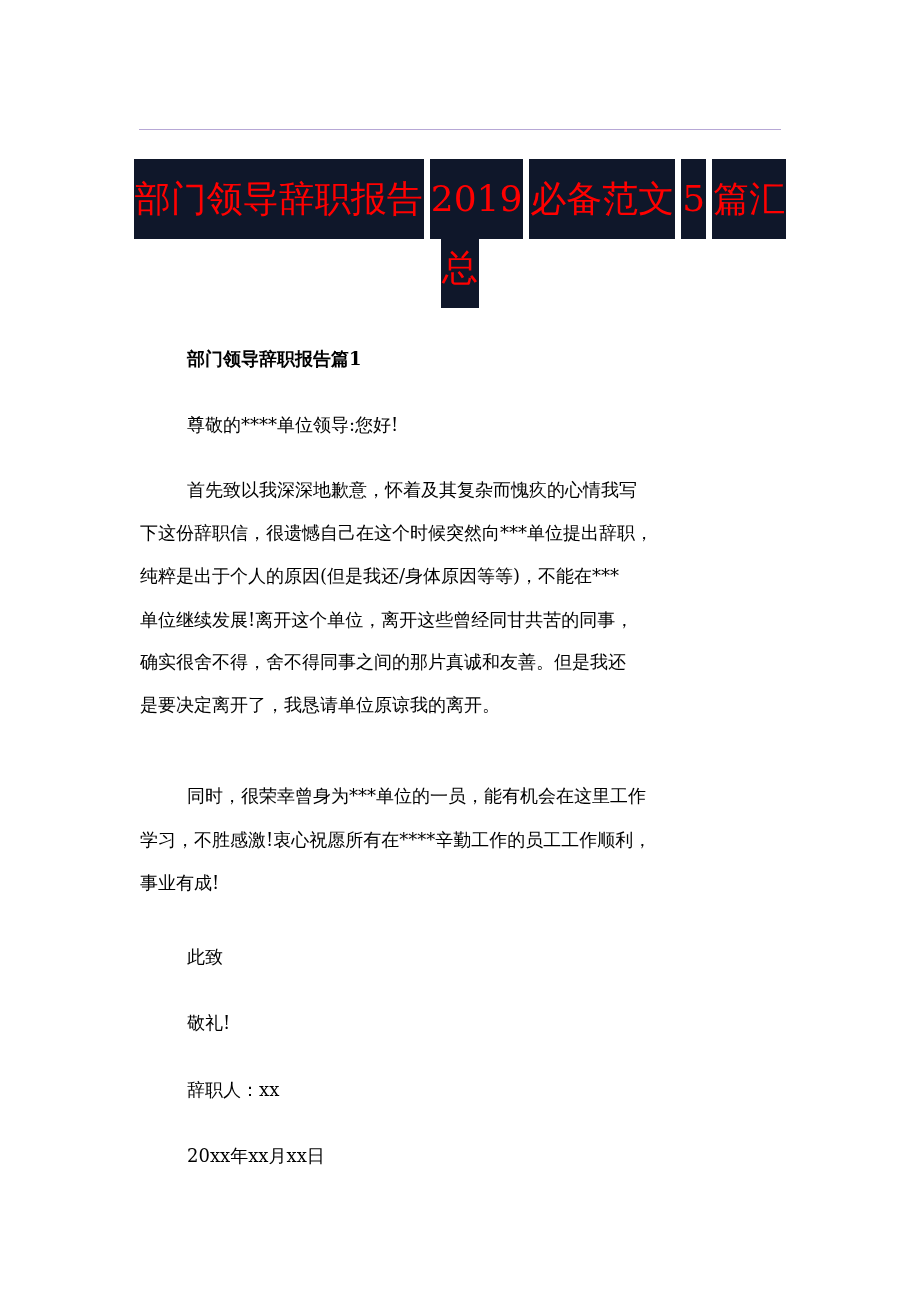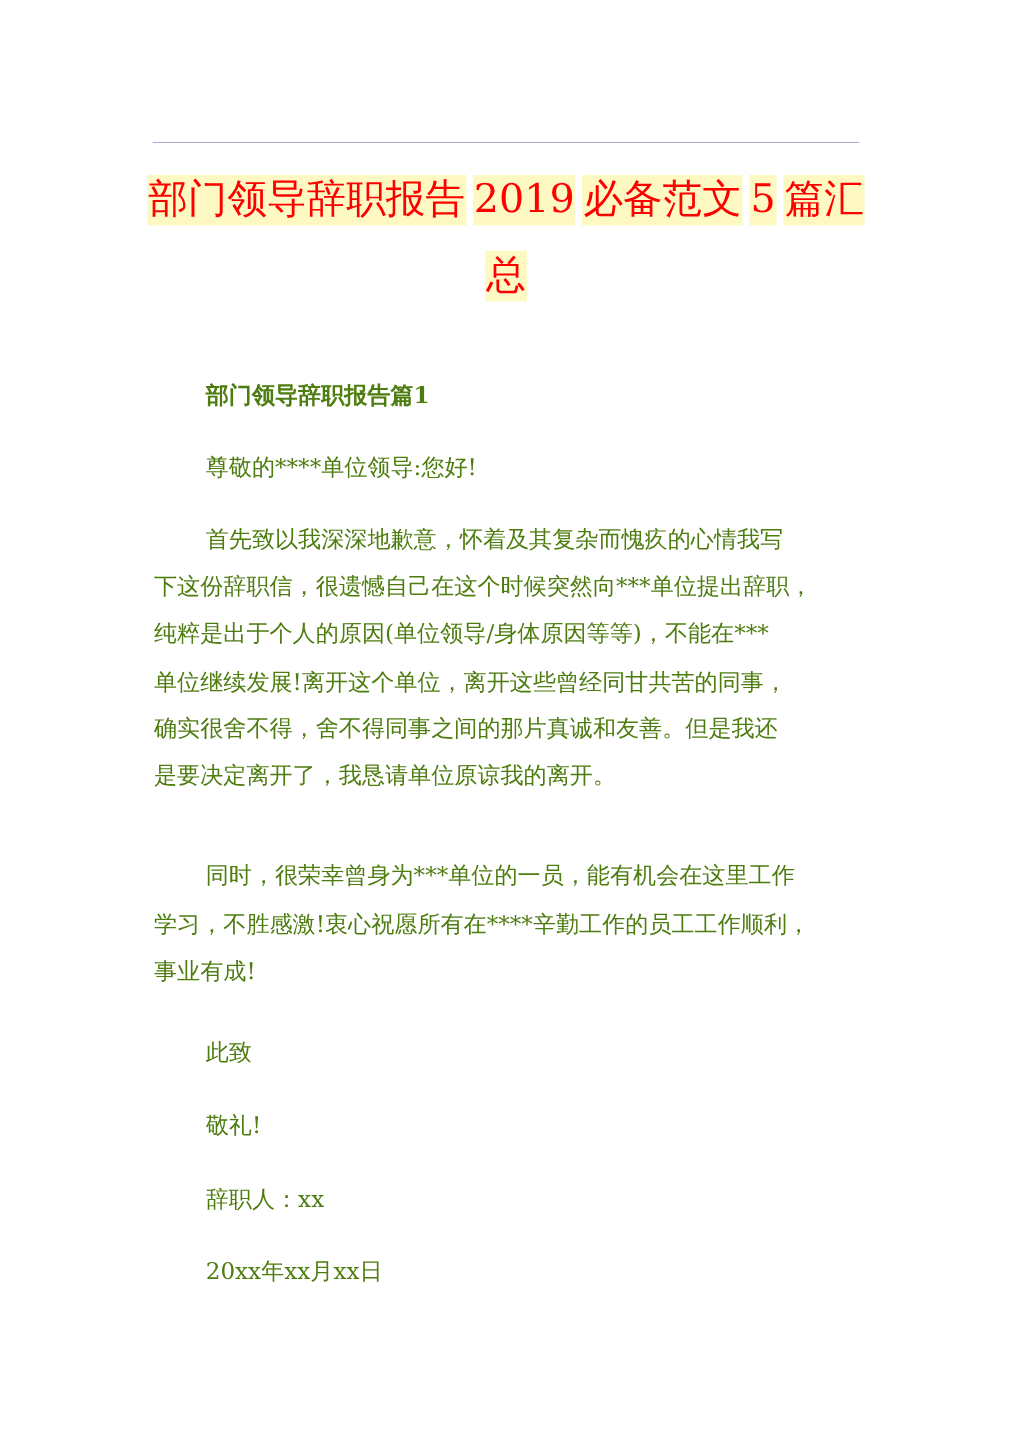--- a/index.html
+++ b/index.html
@@ -28,36 +28,36 @@
       left: 0;
       width: 920px;
       text-align: center;
       font-size: 36px;
       line-height: 46px;
       color: #ff0000;
       white-space: nowrap;
     }
     .title-line .hl {
       display: inline-block;
-      background: #fef9c3;
-      padding: 0 1px;
+      background: #0f172a;
+      padding: 17px 1px;
       margin: 0 3px;
       height: 46px;
       line-height: 46px;
     }
     .title-1 { top: 159px; }
     .title-2 { top: 228px; }
 
     .line {
       position: absolute;
       left: 140px;
-      font-size: 21px;
+      font-size: 18px;
       line-height: 28px;
       white-space: nowrap;
-      color: #4d7c0f;
+      color: #000000;
     }
     .indent { left: 187px; }
     .heading { font-weight: bold; }
   </style>
 </head>
 <body>
 
 <div>
 
   <div class="rule"></div>
@@ -69,21 +69,21 @@
     <span class="hl">总</span>
   </div>
 
   <div class="line indent heading" style="top:345px;">部门领导辞职报告篇1</div>
 
   <div class="line indent" style="top:411px;text-align:center;">尊敬的****单位领导:您好!</div>
 
   <div>
     <div class="line indent" style="top:476px;">首先致以我深深地歉意，怀着及其复杂而愧疚的心情我写</div>
     <div class="line" style="top:519px;">下这份辞职信，很遗憾自己在这个时候突然向***单位提出辞职，</div>
-    <div class="line" style="top:562px;">纯粹是出于个人的原因(单位领导/身体原因等等)，不能在***</div>
+    <div class="line" style="top:562px;">纯粹是出于个人的原因(但是我还/身体原因等等)，不能在***</div>
     <div class="line" style="top:606px;">单位继续发展!离开这个单位，离开这些曾经同甘共苦的同事，</div>
     <div class="line" style="top:648px;">确实很舍不得，舍不得同事之间的那片真诚和友善。但是我还</div>
     <div class="line" style="top:691px;text-align:right;">是要决定离开了，我恳请单位原谅我的离开。</div>
   </div>
 
   <div>
     <div class="line indent" style="top:782px;">同时，很荣幸曾身为***单位的一员，能有机会在这里工作</div>
     <div class="line" style="top:826px;">学习，不胜感激!衷心祝愿所有在****辛勤工作的员工工作顺利，</div>
     <div class="line" style="top:869px;">事业有成!</div>
   </div>

